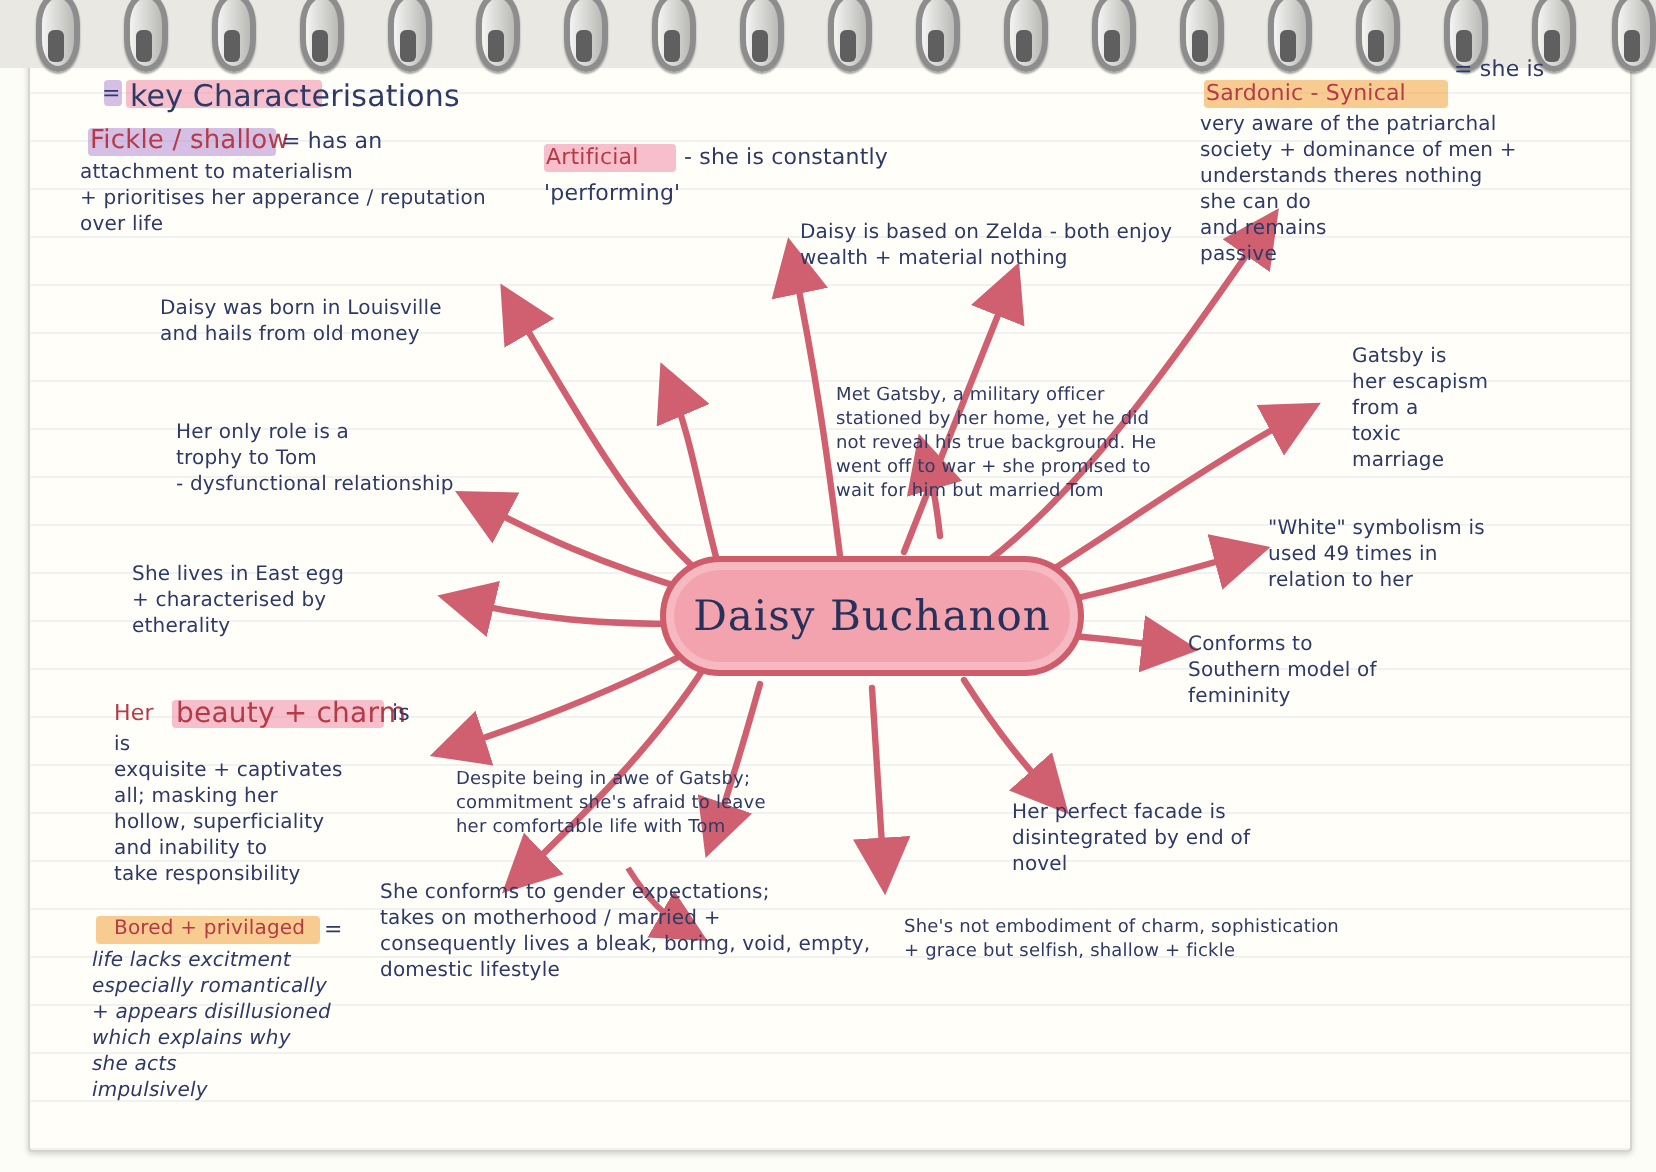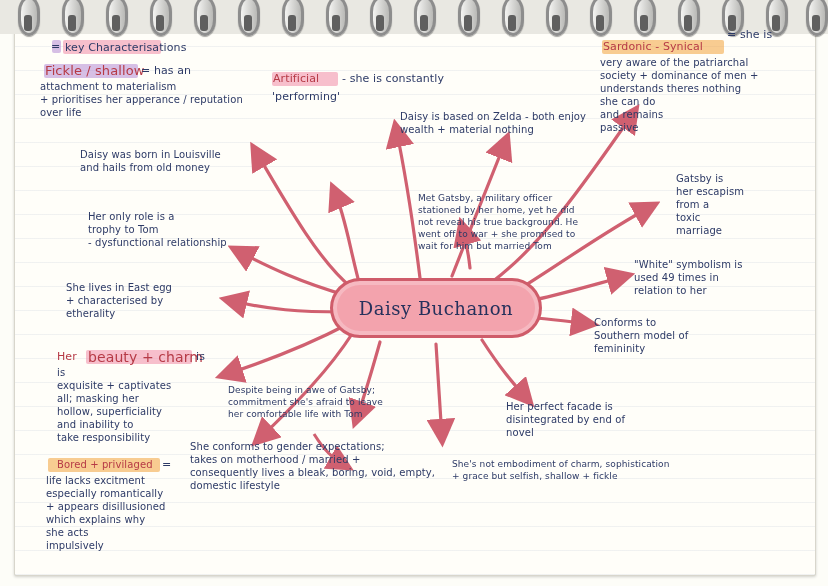--- a/index.html
+++ b/index.html
@@ -90,21 +90,21 @@
     background:#f3a3ad;
     border:3px solid #cf5c6a;
     border-radius:34px;
     box-shadow:inset 0 0 0 4px #f6b9c1;
   }
   #center-bubble .label{
     position:absolute;
     inset:0;
     display:flex;align-items:center;justify-content:center;
     color:#26315c;
-    font-size:18px;
+    font-size:21px;
     font-family:"DejaVu Serif",serif;
     letter-spacing:.5px;
   }
   svg#arrows{
     position:absolute;left:0;top:0;width:828px;height:586px;
     pointer-events:none;
   }
 </style>
 </head>
 <body>
@@ -208,21 +208,21 @@
   </svg>
 
   <div id="center-bubble">
     <div class="cloud"></div>
     <div class="label">Daisy Buchanon</div>
   </div>
 
   <div class="hl purple" style="left:52px;top:40px;width:9px;height:13px;"></div>
   <div class="hl pink" style="left:63px;top:40px;width:98px;height:14px;"></div>
   <div class="t" style="left:51px;top:40px;">=</div>
-  <div class="t" style="left:65px;top:41px;font-size:11px;">key Characterisations</div>
+  <div class="t" style="left:65px;top:41px;font-size:15px;">key Characterisations</div>
 
   <div class="hl purple" style="left:44px;top:64px;width:94px;height:14px;"></div>
   <div class="t red" style="left:45px;top:64px;font-size:13px;">Fickle / shallow</div>
   <div class="t" style="left:141px;top:64px;width:120px;">= has an</div>
   <div class="t small" style="left:40px;top:80px;width:215px;">attachment to materialism
 + prioritises her apperance / reputation
 over life</div>
 
   <div class="hl pink" style="left:272px;top:72px;width:66px;height:14px;"></div>
   <div class="t red" style="left:273px;top:72px;font-size:11px;">Artificial</div>
@@ -288,21 +288,21 @@
 commitment she's afraid to leave
 her comfortable life with Tom</div>
 
   <div class="t small" style="left:506px;top:400px;width:220px;">Her perfect facade is
 disintegrated by end of
 novel</div>
 
   <div class="hl orange" style="left:48px;top:458px;width:112px;height:14px;"></div>
   <div class="t red" style="left:57px;top:458px;font-size:10px;">Bored + privilaged</div>
   <div class="t" style="left:162px;top:458px;">=</div>
-  <div class="t small" style="left:46px;top:474px;width:150px;">life lacks excitment
+  <div class="t small" style="left:46px;top:474px;width:150px;font-style:italic;">life lacks excitment
 especially romantically
 + appears disillusioned
 which explains why
 she acts
 impulsively</div>
 
   <div class="t small" style="left:190px;top:440px;width:280px;">She conforms to gender expectations;
 takes on motherhood / married +
 consequently lives a bleak, boring, void, empty,
 domestic lifestyle</div>

